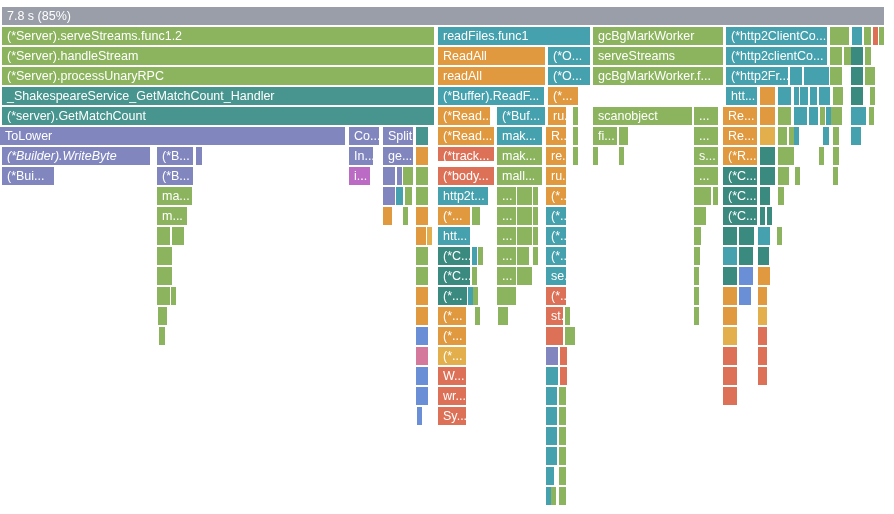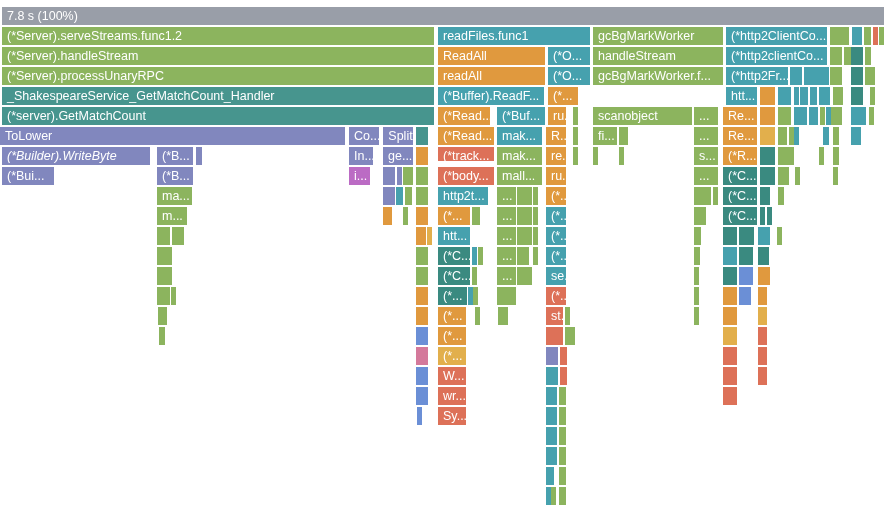--- a/index.html
+++ b/index.html
@@ -20,34 +20,34 @@
     overflow:hidden;
     padding-left:5px;
     cursor:pointer;
   }
   .bar span{pointer-events:none;}
 </style>
 </head>
 <body>
 
 <div id="flame">
-    <div class="bar" style="left: 2px; top: 7px; width: 882px; height: 18px; background: rgb(153, 158, 168);"><span>7.8 s (100%)</span></div>
+    <div class="bar" style="left: 2px; top: 7px; width: 882px; height: 18px; background: rgb(153, 158, 168);"><span>7.8 s (85%)</span></div>
     <div class="bar" style="left: 2px; top: 27px; width: 432px; height: 18px; background: rgb(140, 180, 94);"><span>(*Server).serveStreams.func1.2</span></div>
     <div class="bar" style="left: 438px; top: 27px; width: 152px; height: 18px; background: rgb(70, 161, 174);"><span>readFiles.func1</span></div>
     <div class="bar" style="left: 593px; top: 27px; width: 130px; height: 18px; background: rgb(140, 180, 94);"><span>gcBgMarkWorker</span></div>
     <div class="bar" style="left: 726px; top: 27px; width: 101px; height: 18px; background: rgb(70, 161, 174);"><span>(*http2ClientCo...</span></div>
     <div class="bar" style="left: 830px; top: 27px; width: 19px; height: 18px; background: rgb(140, 180, 94);"></div>
     <div class="bar" style="left: 852px; top: 27px; width: 10px; height: 18px; background: rgb(70, 161, 174);"></div>
     <div class="bar" style="left: 864px; top: 27px; width: 7px; height: 18px; background: rgb(140, 180, 94);"></div>
     <div class="bar" style="left: 873px; top: 27px; width: 4px; height: 18px; background: rgb(221, 113, 88);"></div>
     <div class="bar" style="left: 879px; top: 27px; width: 5px; height: 18px; background: rgb(140, 180, 94);"></div>
     <div class="bar" style="left: 2px; top: 47px; width: 432px; height: 18px; background: rgb(140, 180, 94);"><span>(*Server).handleStream</span></div>
     <div class="bar" style="left: 438px; top: 47px; width: 107px; height: 18px; background: rgb(224, 153, 62);"><span>ReadAll</span></div>
     <div class="bar" style="left: 548px; top: 47px; width: 42px; height: 18px; background: rgb(70, 161, 174);"><span>(*O...</span></div>
-    <div class="bar" style="left: 593px; top: 47px; width: 130px; height: 18px; background: rgb(140, 180, 94);"><span>handleStream</span></div>
+    <div class="bar" style="left: 593px; top: 47px; width: 130px; height: 18px; background: rgb(140, 180, 94);"><span>serveStreams</span></div>
     <div class="bar" style="left: 726px; top: 47px; width: 101px; height: 18px; background: rgb(70, 161, 174);"><span>(*http2clientCo...</span></div>
     <div class="bar" style="left: 830px; top: 47px; width: 12px; height: 18px; background: rgb(140, 180, 94);"></div>
     <div class="bar" style="left: 844px; top: 47px; width: 2px; height: 18px; background: rgb(140, 180, 94);"></div>
     <div class="bar" style="left: 847px; top: 47px; width: 2px; height: 18px; background: rgb(140, 180, 94);"></div>
     <div class="bar" style="left: 851px; top: 47px; width: 12px; height: 18px; background: rgb(58, 138, 128);"></div>
     <div class="bar" style="left: 865px; top: 47px; width: 6px; height: 18px; background: rgb(140, 180, 94);"></div>
     <div class="bar" style="left: 2px; top: 67px; width: 432px; height: 18px; background: rgb(140, 180, 94);"><span>(*Server).processUnaryRPC</span></div>
     <div class="bar" style="left: 438px; top: 67px; width: 107px; height: 18px; background: rgb(224, 153, 62);"><span>readAll</span></div>
     <div class="bar" style="left: 548px; top: 67px; width: 42px; height: 18px; background: rgb(70, 161, 174);"><span>(*O...</span></div>
     <div class="bar" style="left: 593px; top: 67px; width: 130px; height: 18px; background: rgb(140, 180, 94);"><span>gcBgMarkWorker.f...</span></div>
@@ -85,21 +85,21 @@
     <div class="bar" style="left: 809px; top: 107px; width: 9px; height: 18px; background: rgb(70, 161, 174);"></div>
     <div class="bar" style="left: 820px; top: 107px; width: 4px; height: 18px; background: rgb(140, 180, 94);"></div>
     <div class="bar" style="left: 826px; top: 107px; width: 3px; height: 18px; background: rgb(70, 161, 174);"></div>
     <div class="bar" style="left: 831px; top: 107px; width: 11px; height: 18px; background: rgb(140, 180, 94);"></div>
     <div class="bar" style="left: 851px; top: 107px; width: 3px; height: 18px; background: rgb(70, 161, 174);"></div>
     <div class="bar" style="left: 856px; top: 107px; width: 3px; height: 18px; background: rgb(70, 161, 174);"></div>
     <div class="bar" style="left: 861px; top: 107px; width: 2px; height: 18px; background: rgb(70, 161, 174);"></div>
     <div class="bar" style="left: 869px; top: 107px; width: 3px; height: 18px; background: rgb(140, 180, 94);"></div>
     <div class="bar" style="left: 0; top: 127px; width: 345px; height: 18px; background: rgb(129, 135, 190);"><span>ToLower</span></div>
     <div class="bar" style="left: 349px; top: 127px; width: 30px; height: 18px; background: rgb(129, 135, 190);"><span>Co...</span></div>
-    <div class="bar" style="left: 383px; top: 127px; width: 30px; height: 18px; background: rgb(129, 135, 190); text-align: center;"><span>Split</span></div>
+    <div class="bar" style="left: 383px; top: 127px; width: 30px; height: 18px; background: rgb(129, 135, 190);"><span>Split</span></div>
     <div class="bar" style="left: 416px; top: 127px; width: 12px; height: 18px; background: rgb(71, 149, 142);"></div>
     <div class="bar" style="left: 438px; top: 127px; width: 56px; height: 18px; background: rgb(224, 153, 62);"><span>(*Read...</span></div>
     <div class="bar" style="left: 497px; top: 127px; width: 45px; height: 18px; background: rgb(70, 161, 174);"><span>mak...</span></div>
     <div class="bar" style="left: 546px; top: 127px; width: 20px; height: 18px; background: rgb(224, 153, 62);"><span>R...</span></div>
     <div class="bar" style="left: 573px; top: 127px; width: 5px; height: 18px; background: rgb(140, 180, 94);"></div>
     <div class="bar" style="left: 593px; top: 127px; width: 24px; height: 18px; background: rgb(140, 180, 94);"><span>fi...</span></div>
     <div class="bar" style="left: 619px; top: 127px; width: 9px; height: 18px; background: rgb(140, 180, 94);"></div>
     <div class="bar" style="left: 694px; top: 127px; width: 24px; height: 18px; background: rgb(140, 180, 94);"><span>...</span></div>
     <div class="bar" style="left: 723px; top: 127px; width: 34px; height: 18px; background: rgb(224, 153, 62);"><span>Re...</span></div>
     <div class="bar" style="left: 760px; top: 127px; width: 15px; height: 18px; background: rgb(226, 175, 76);"></div>

